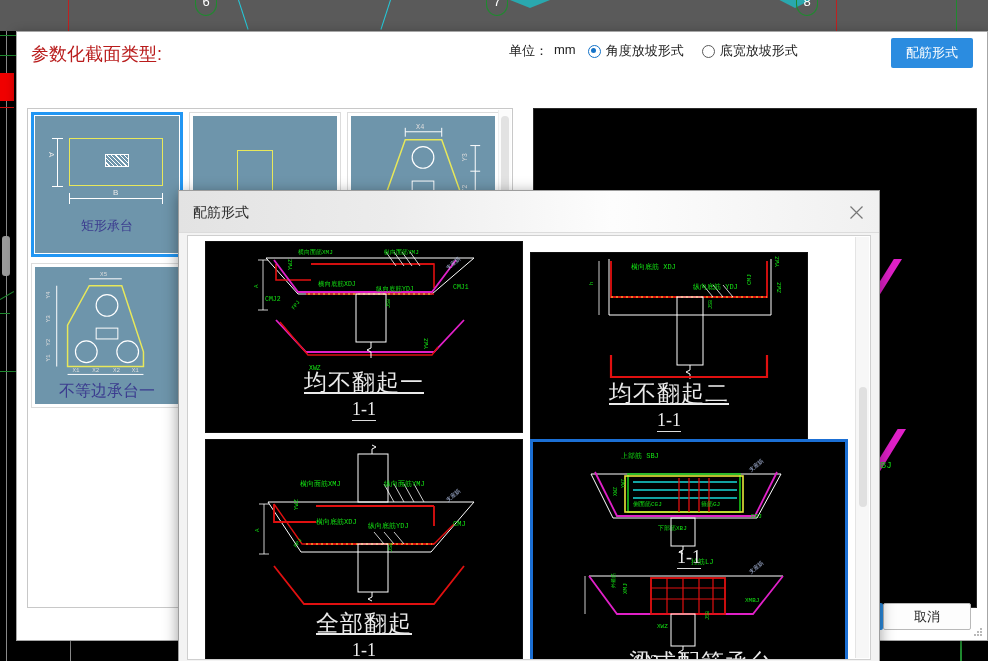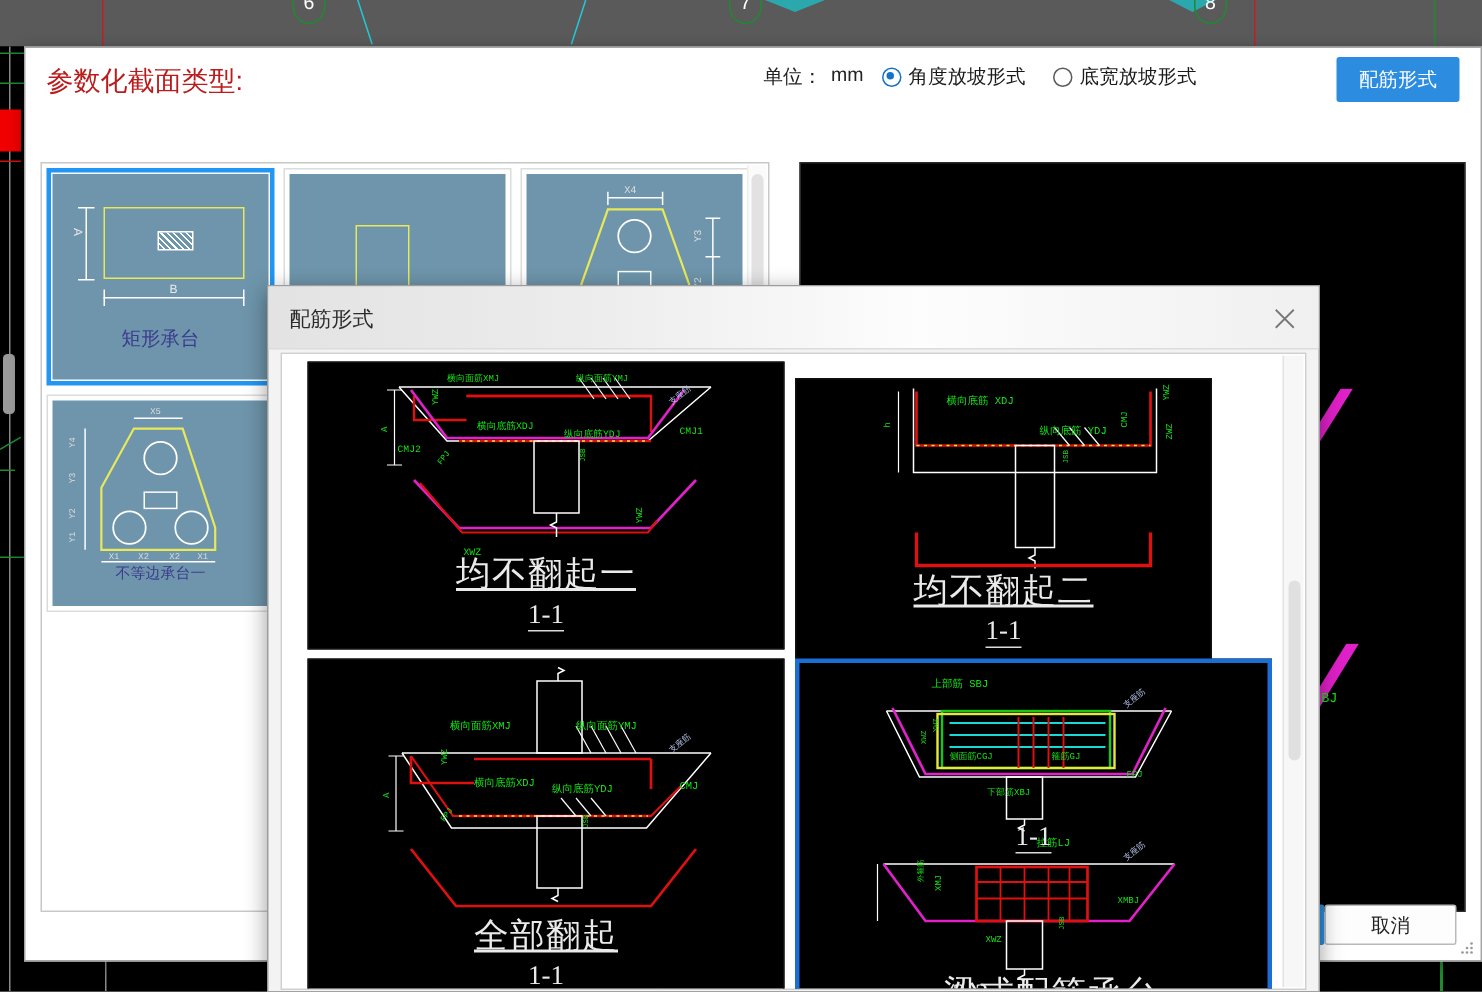--- a/index.html
+++ b/index.html
@@ -65,22 +65,22 @@
   .thumb-grid { position: absolute; left: 3px; top: 3px; display: flex; flex-wrap: wrap; gap: 6px; width: 470px; }
   .thumb-cell {
     width: 152px; height: 145px; background: #fff; border: 1px solid #dcdcdc;
     padding: 3px; position: relative;
   }
   .thumb-cell.selected { border: 3px solid #2196f3; padding: 1px; }
   .thumb-img {
     width: 100%; height: 100%; background: #6e95ab; position: relative; overflow: hidden;
   }
   .thumb-caption {
-    position: absolute; left: 0; right: 0; bottom: 15px; text-align: center;
-    color: #3b3b8f; font-size: 10px;
+    position: absolute; left: 0; right: 0; bottom: 2px; text-align: center;
+    color: #3b3b8f; font-size: 16px;
   }
   .thumb-caption.big { font-size: 19px; bottom: auto; top: 10px; letter-spacing: 1px; }
   .dimlabel { position: absolute; color: #e8e8e8; font-size: 8px; }
   .dimlabel.vert { writing-mode: vertical-rl; }
 
   .panel-scrollbar {
     position: absolute; right: 1px; top: 1px; width: 13px; bottom: 1px; background: #fbfbfb;
     border-left: 1px solid #eee;
   }
   .panel-scrollthumb { position: absolute; left: 2px; top: 6px; width: 8px; height: 78px; background: #e2e2e2; border-radius: 4px; }

